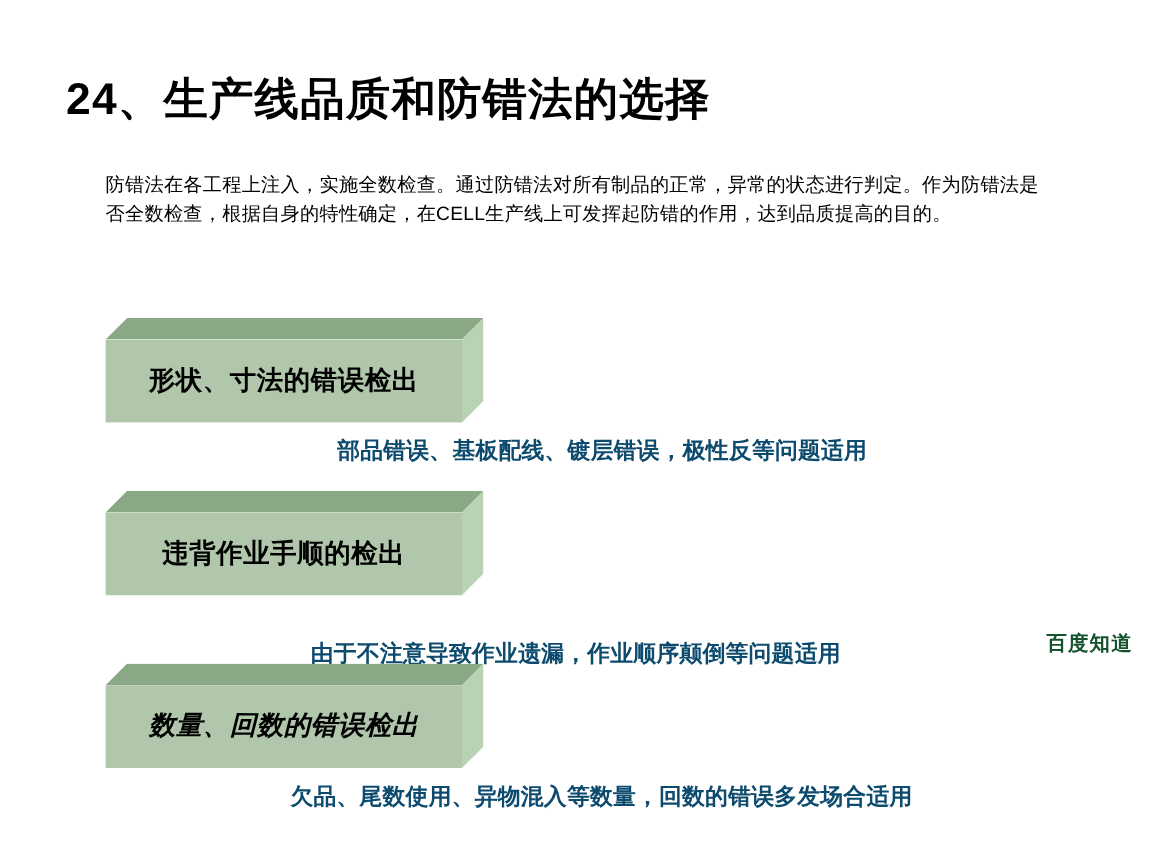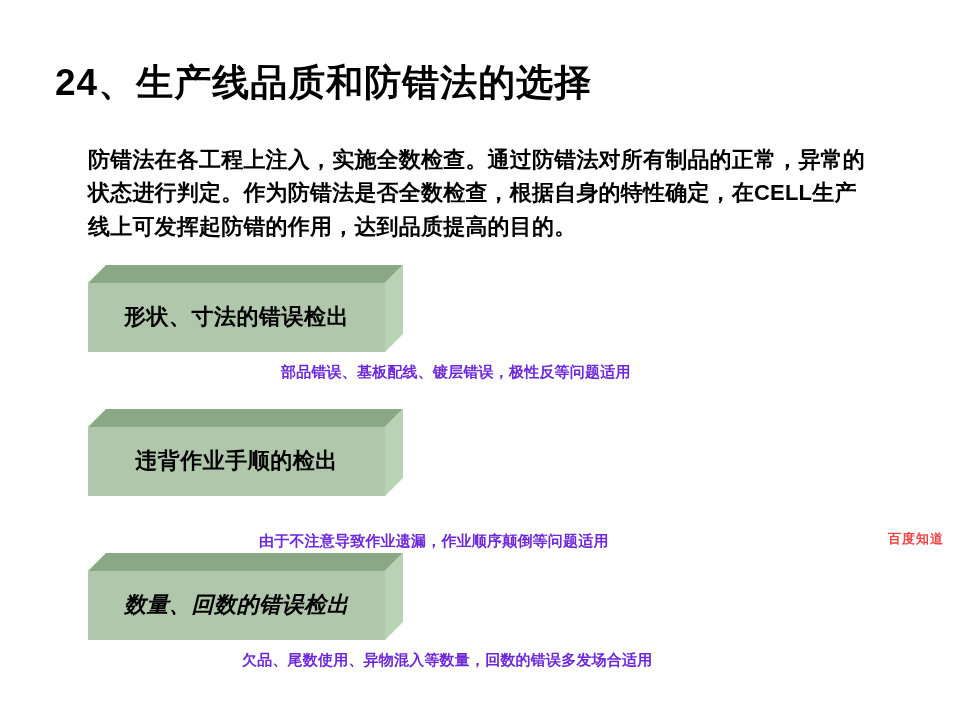--- a/index.html
+++ b/index.html
@@ -35,22 +35,22 @@
     white-space: nowrap;
     line-height: 1.15;
   }
 
   
   .intro-paragraph {
     position: absolute;
     left: 88px;
     top: 143px;
     width: 790px;
-    font-size: 22px;
-    font-weight: 700;
+    font-size: 16px;
+    font-weight: 400;
     color: #000000;
     line-height: 1.52;
     text-align: left;
     letter-spacing: 0.2px;
   }
 
   
   .box3d {
     position: absolute;
     width: 315px;
@@ -103,38 +103,38 @@
     padding-bottom: 2px;
   }
 
   #box-1 { left: 88px; top: 265px; }
   #box-2 { left: 88px; top: 409px; }
   #box-3 { left: 88px; top: 553px; font-style: italic; }
 
   
   .caption {
     position: absolute;
-    font-size: 15px;
+    font-size: 19px;
     font-weight: 700;
-    color: #6d28d9;
+    color: #0c4a6e;
     white-space: nowrap;
     letter-spacing: 0.2px;
   }
   #caption-1 { left: 281px; top: 363px; }
   #caption-2 { left: 259px; top: 507px; margin-top: 25px; }
   #caption-3 { left: 215px; top: 651px; margin-left: 27px; }
 
   
   .watermark {
     position: absolute;
     right: 16px;
     bottom: 12px;
-    font-size: 13px;
+    font-size: 17px;
     font-weight: 700;
-    color: #ef4444;
+    color: #14532d;
     letter-spacing: 1px;
   }
 </style>
 </head>
 <body>
 
 <div class="slide">
 
   <div class="slide-title">24、生产线品质和防错法的选择</div>
 

